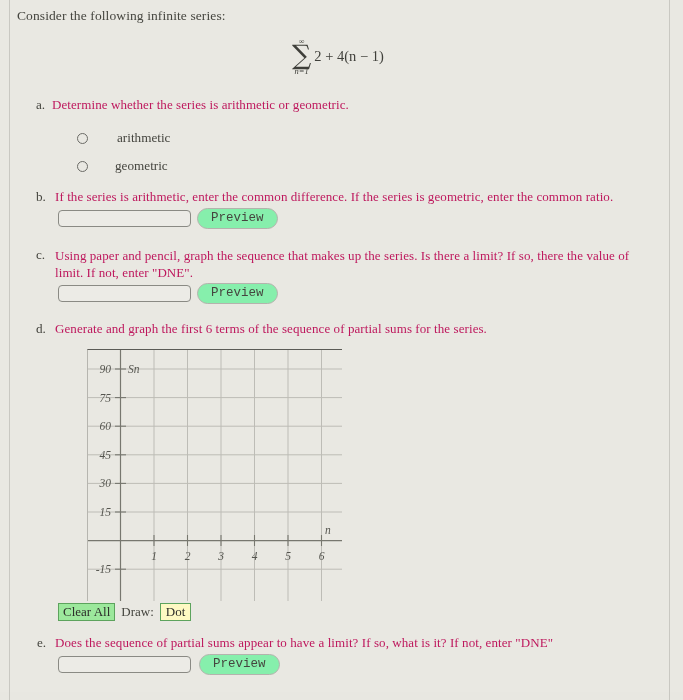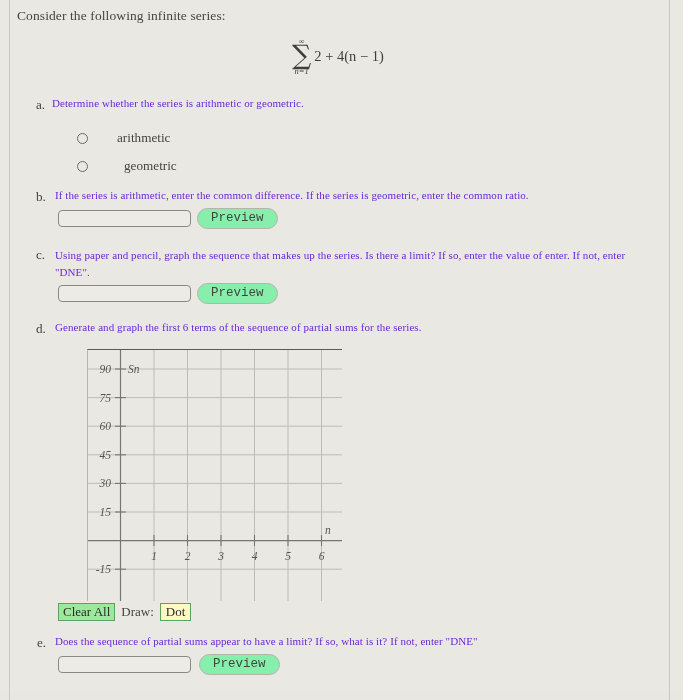--- a/index.html
+++ b/index.html
@@ -58,22 +58,22 @@
     margin-right: 3px;
   }
   .sigma-top { font-size: 8px; margin-bottom: -2px; }
   .sigma-body { font-size: 27px; line-height: 0.85; font-family: "DejaVu Serif", serif; }
   .sigma-bot { font-size: 8.5px; margin-top: 0px; font-style: italic; }
   .formula-body { font-size: 14.5px; }
 
   
   .q {
     position: absolute;
-    font-size: 11px;
-    color: #6d28d9;
+    font-size: 13px;
+    color: #be185d;
     letter-spacing: 0.08px;
   }
   .q-letter {
     position: absolute;
     font-size: 13.2px;
     color: #45453f;
   }
 
   
   .radio-row {
@@ -217,30 +217,30 @@
 
   <div class="q-letter" style="left:36px; top:97px;">a.</div>
   <div class="q" style="left:52px; top:97px; width:600px;">Determine whether the series is arithmetic or geometric.</div>
 
   <div class="radio-row" style="left:77px; top:130px;">
     <span class="radio"></span>
     <span style="margin-left:7px;">arithmetic</span>
   </div>
   <div class="radio-row" style="left:77px; top:158px;">
     <span class="radio"></span>
-    <span style="margin-left:14px;">geometric</span>
+    <span style="margin-left:5px;">geometric</span>
   </div>
 
   <div class="q-letter" style="left:36px; top:189px;">b.</div>
   <div class="q" style="left:55px; top:189px; width:600px;">If the series is arithmetic, enter the common difference. If the series is geometric, enter the common ratio.</div>
   <input class="ans-input" style="left: 58px; top: 210px;" type="text" placeholder="">
   <button class="preview-btn" style="left:197px; top:208px;">Preview</button>
 
   <div class="q-letter" style="left:36px; top:247px;">c.</div>
-  <div class="q" style="left:55px; top:247px; width:597px; line-height:17px;">Using paper and pencil, graph the sequence that makes up the series. Is there a limit? If so, enter the value of enter. If not, enter "DNE".</div>
+  <div class="q" style="left:55px; top:247px; width:597px; line-height:17px;">Using paper and pencil, graph the sequence that makes up the series. Is there a limit? If so, there the value of limit. If not, enter "DNE".</div>
   <input class="ans-input" style="left: 58px; top: 285px;" type="text" placeholder="">
   <button class="preview-btn" style="left:197px; top:283px;">Preview</button>
 
   <div class="q-letter" style="left:36px; top:321px;">d.</div>
   <div class="q" style="left:55px; top:321px; width:600px;">Generate and graph the first 6 terms of the sequence of partial sums for the series.</div>
 
   <div class="graph-wrap">
     <svg class="graph-svg" width="255" height="252" viewBox="0 0 255 252">
 
       <g stroke="#bdbcb6" stroke-width="1">

